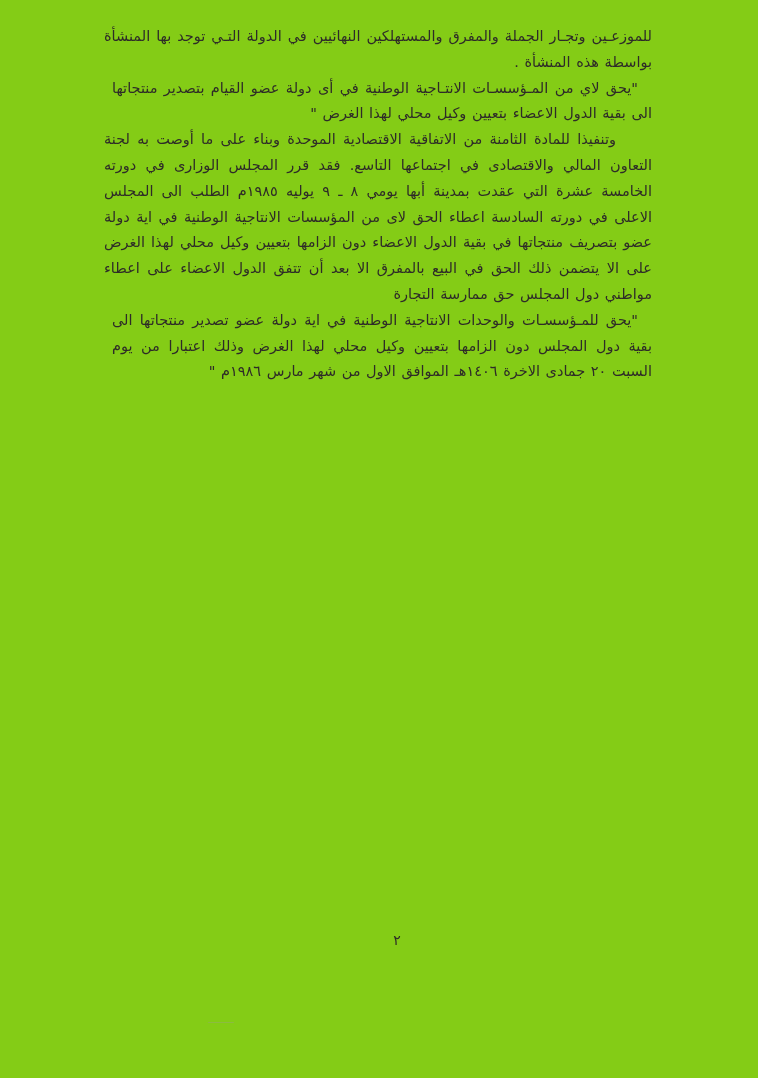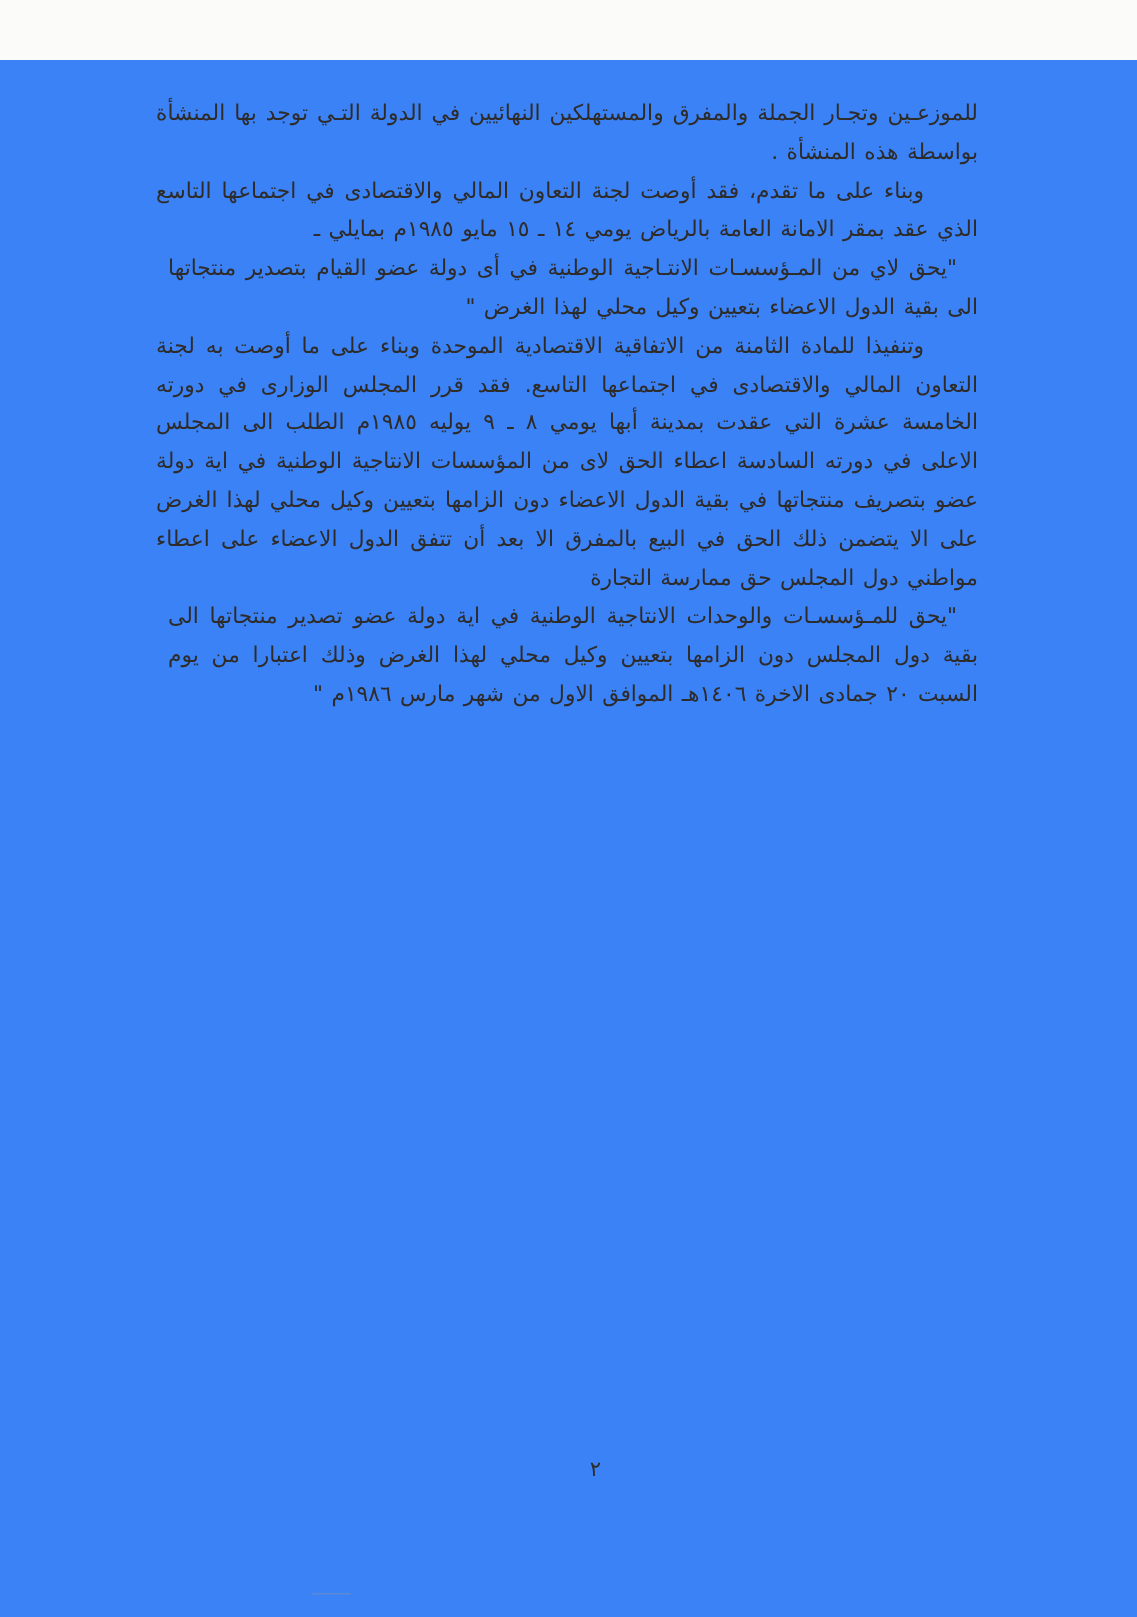--- a/index.html
+++ b/index.html
@@ -11,22 +11,21 @@
     height: 1078px;
     background: #fbfbf9;
     font-family: "DejaVu Sans", sans-serif;
     color: #2e2b28;
     position: relative;
     overflow: hidden;
   }
   .page {
     position: absolute;
     inset: 0;
-    background: #3b82f6;
-    margin-top: 40px;
+    background: #84cc16;
   }
   .text-block {
     position: absolute;
     top: 24px;
     right: 106px;
     width: 548px;
     direction: rtl;
     font-size: 14.5px;
     line-height: 25.8px;
     text-align: justify;
@@ -76,21 +75,20 @@
   }
 </style>
 </head>
 <body>
 
 <div class="page">
 
   <div class="text-block">
     <p class="para continuation">للموزعـين وتجـار الجملة والمفرق والمستهلكين النهائيين في الدولة التـي توجد بها المنشأة بواسطة هذه المنشأة .</p>
 
-    <p class="para">وبناء على ما تقدم، فقد أوصت لجنة التعاون المالي والاقتصادى في اجتماعها التاسع الذي عقد بمقر الامانة العامة بالرياض يومي ١٤ ـ ١٥ مايو ١٩٨٥م بمايلي ـ</p>
 
     <p class="quote">"يحق لاي من المـؤسسـات الانتـاجية الوطنية في أى دولة عضو القيام بتصدير منتجاتها الى بقية الدول الاعضاء بتعيين وكيل محلي لهذا الغرض "</p>
 
     <p class="para">وتنفيذا للمادة الثامنة من الاتفاقية الاقتصادية الموحدة وبناء على ما أوصت به لجنة التعاون المالي والاقتصادى في اجتماعها التاسع. فقد قرر المجلس الوزارى في دورته الخامسة عشرة التي عقدت بمدينة أبها يومي ٨ ـ ٩ يوليه ١٩٨٥م الطلب الى المجلس الاعلى في دورته السادسة اعطاء الحق لاى من المؤسسات الانتاجية الوطنية في اية دولة عضو بتصريف منتجاتها في بقية الدول الاعضاء دون الزامها بتعيين وكيل محلي لهذا الغرض على الا يتضمن ذلك الحق في البيع بالمفرق الا بعد أن تتفق الدول الاعضاء على اعطاء مواطني دول المجلس حق ممارسة التجارة</p>
 
 
     <p class="quote">"يحق للمـؤسسـات والوحدات الانتاجية الوطنية في اية دولة عضو تصدير منتجاتها الى بقية دول المجلس دون الزامها بتعيين وكيل محلي لهذا الغرض وذلك اعتبارا من يوم السبت ٢٠ جمادى الاخرة ١٤٠٦هـ الموافق الاول من شهر مارس ١٩٨٦م "</p>
   </div>
 
   <div class="page-number">

